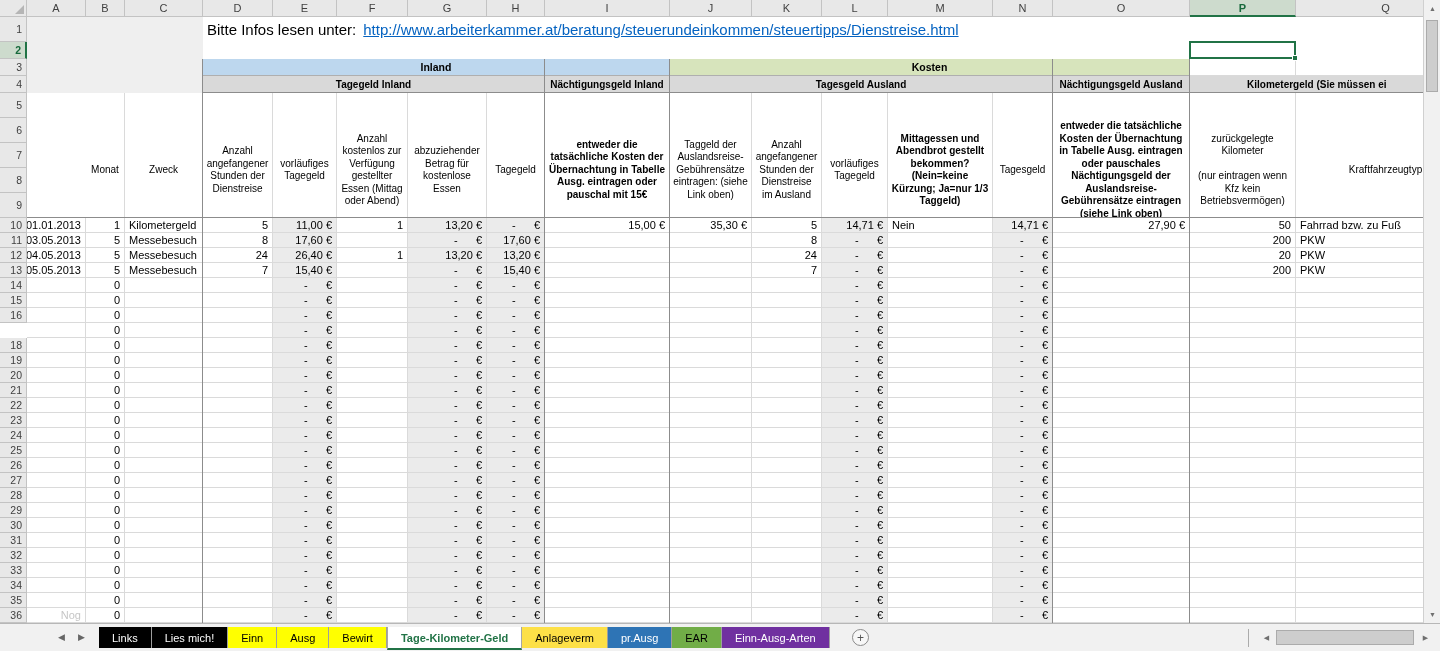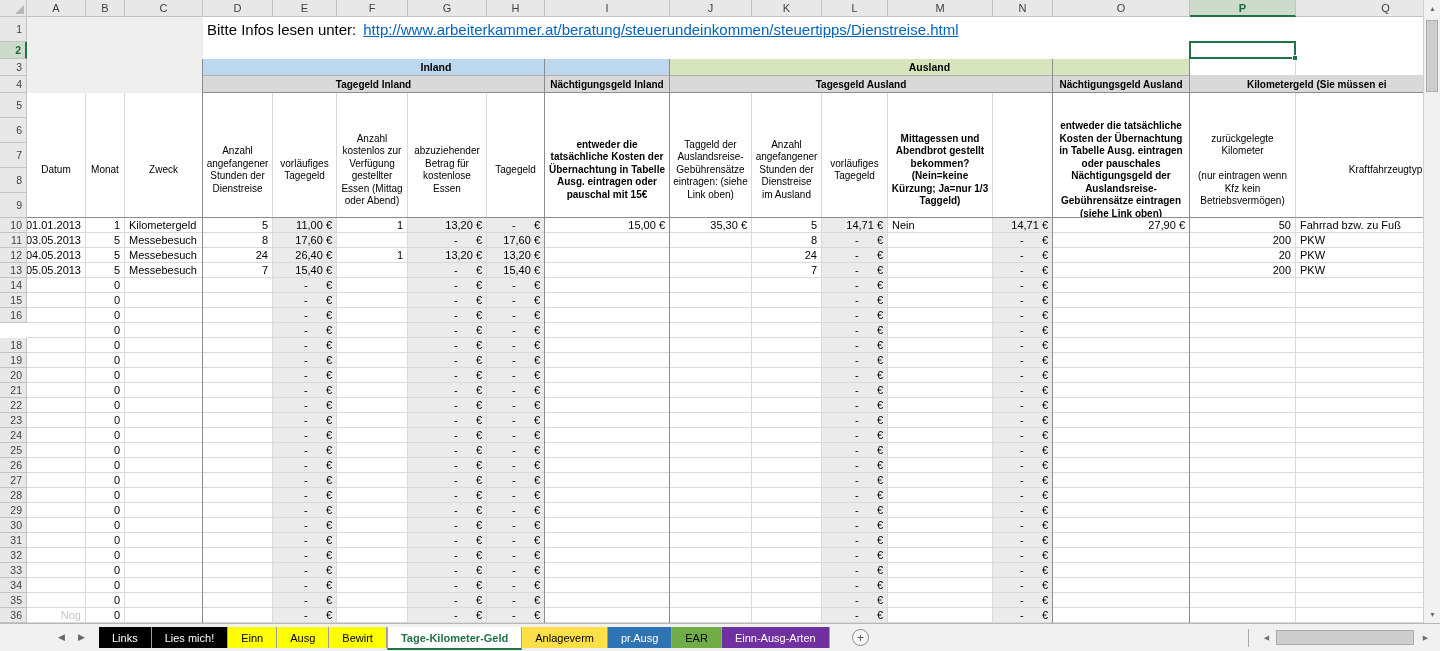--- a/index.html
+++ b/index.html
@@ -134,41 +134,41 @@
       <div class="rh" style="top: 503px; height: 15px;">29</div>
       <div class="rh" style="top: 518px; height: 15px;">30</div>
       <div class="rh" style="top: 533px; height: 15px;">31</div>
       <div class="rh" style="top: 548px; height: 15px;">32</div>
       <div class="rh" style="top: 563px; height: 15px;">33</div>
       <div class="rh" style="top: 578px; height: 15px;">34</div>
       <div class="rh" style="top: 593px; height: 15px; padding-left: 8px;">35</div>
       <div class="rh" style="top: 608px; height: 15px;">36</div>
       <div class="grayblock" style="left: 27px; top: 17px; width: 176px; height: 76px;"></div>
       <div class="band" style="left: 203px; top: 59px; width: 467px; background: rgb(189, 215, 238); font-size: 10.5px;">Inland</div>
-      <div class="band" style="left: 670px; top: 59px; width: 520px; background: rgb(215, 228, 188); font-size: 10.5px;">Ausland</div>
+      <div class="band" style="left: 670px; top: 59px; width: 520px; background: rgb(215, 228, 188); font-size: 10.5px;">Kosten</div>
       <div class="c" style="left: 1190px; top: 59px; width: 106px; height: 17px;"></div>
       <div class="c" style="left: 1296px; top: 59px; width: 180px; height: 17px;"></div>
       <div class="band" style="left: 203px; top: 76px; width: 342px; background: rgb(217, 217, 217);">Tagegeld Inland</div>
       <div class="band" style="left: 545px; top: 76px; width: 125px; background: rgb(217, 217, 217);">Nächtigungsgeld Inland</div>
       <div class="band" style="left: 670px; top: 76px; width: 383px; background: rgb(217, 217, 217);">Tagesgeld Ausland</div>
       <div class="band" style="left: 1053px; top: 76px; width: 137px; background: rgb(217, 217, 217);">Nächtigungsgeld Ausland</div>
       <div class="band" style="left: 1190px; top: 76px; width: 286px; background: rgb(217, 217, 217); justify-content: flex-start; padding-left: 57px;">Kilometergeld (Sie müssen ei</div>
-      <div class="th" style="left: 27px; width: 59px;">Datum</div>
       <div class="th" style="left: 86px; width: 39px;">Monat</div>
       <div class="th" style="left: 125px; width: 78px;">Zweck</div>
       <div class="th" style="left: 203px; width: 70px;">Anzahl angefangener Stunden der Dienstreise</div>
       <div class="th" style="left: 273px; width: 64px;">vorläufiges Tagegeld</div>
       <div class="th" style="left: 337px; width: 71px;">Anzahl kostenlos zur Verfügung gestellter Essen (Mittag oder Abend)</div>
       <div class="th" style="left: 408px; width: 79px;">abzuziehender Betrag für kostenlose Essen</div>
       <div class="th" style="left: 487px; width: 58px;">Tagegeld</div>
       <div class="th bold" style="left: 545px; width: 125px;">entweder die tatsächliche Kosten der Übernachtung in Tabelle Ausg. eintragen oder pauschal mit 15€</div>
       <div class="th" style="left: 670px; width: 82px;">Taggeld der Auslandsreise-Gebührensätze eintragen: (siehe Link oben)</div>
       <div class="th" style="left: 752px; width: 70px;">Anzahl angefangener Stunden der Dienstreise im Ausland</div>
       <div class="th" style="left: 822px; width: 66px;">vorläufiges Tagegeld</div>
       <div class="th bold" style="left: 888px; width: 105px;">Mittagessen und Abendbrot gestellt bekommen? (Nein=keine Kürzung; Ja=nur 1/3 Taggeld)</div>
+      <div class="th" style="left: 993px; width: 60px;">Tagesgeld</div>
       <div class="th bold" style="left: 1053px; width: 137px;">entweder die tatsächliche Kosten der Übernachtung in Tabelle Ausg. eintragen oder pauschales Nächtigungsgeld der Auslandsreise-Gebührensätze eintragen (siehe Link oben)</div>
       <div class="th" style="left: 1190px; width: 106px;">zurückgelegte Kilometer
 
 (nur eintragen wenn Kfz kein Betriebsvermögen)</div>
       <div class="th" style="left: 1296px; width: 180px;">Kraftfahrzeugtyp</div>
       <div class="c right" style="left: 27px; top: 218px; width: 59px; height: 15px;">01.01.2013</div>
       <div class="c right" style="left: 86px; top: 218px; width: 39px; height: 15px;">1</div>
       <div class="c" style="left: 125px; top: 218px; width: 78px; height: 15px;">Kilometergeld</div>
       <div class="c right" style="left: 203px; top: 218px; width: 70px; height: 15px;">5</div>
       <div class="c shade right" style="left: 273px; top: 218px; width: 64px; height: 15px;">11,00 €</div>

